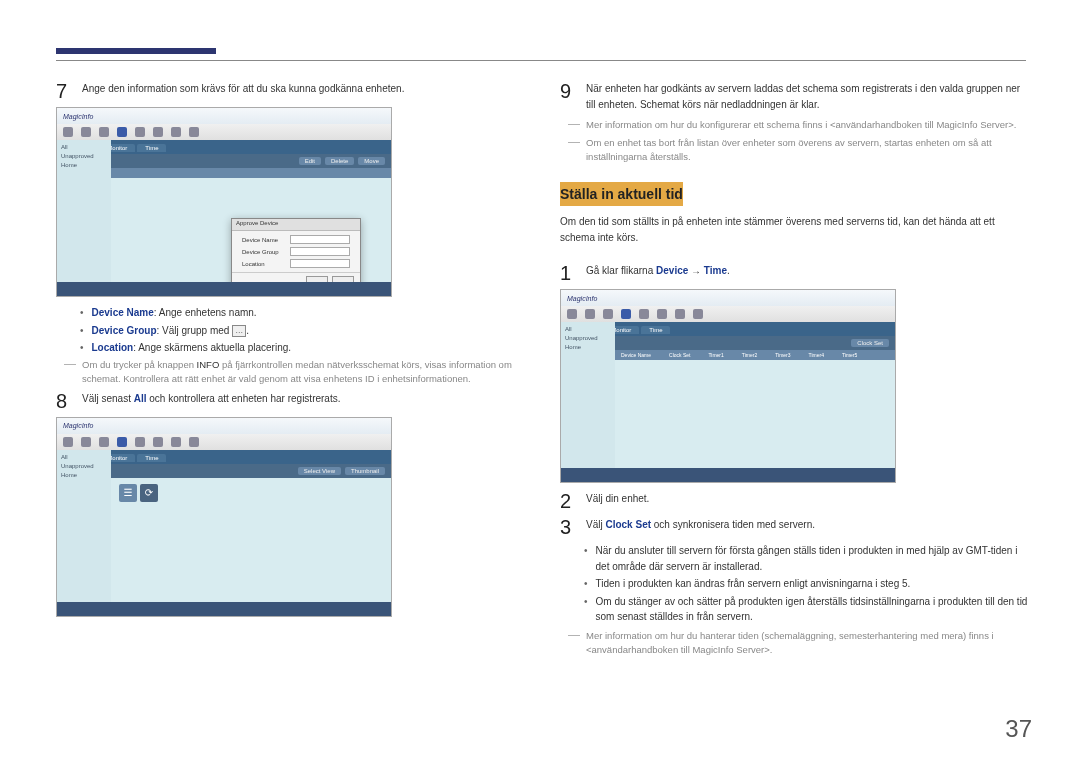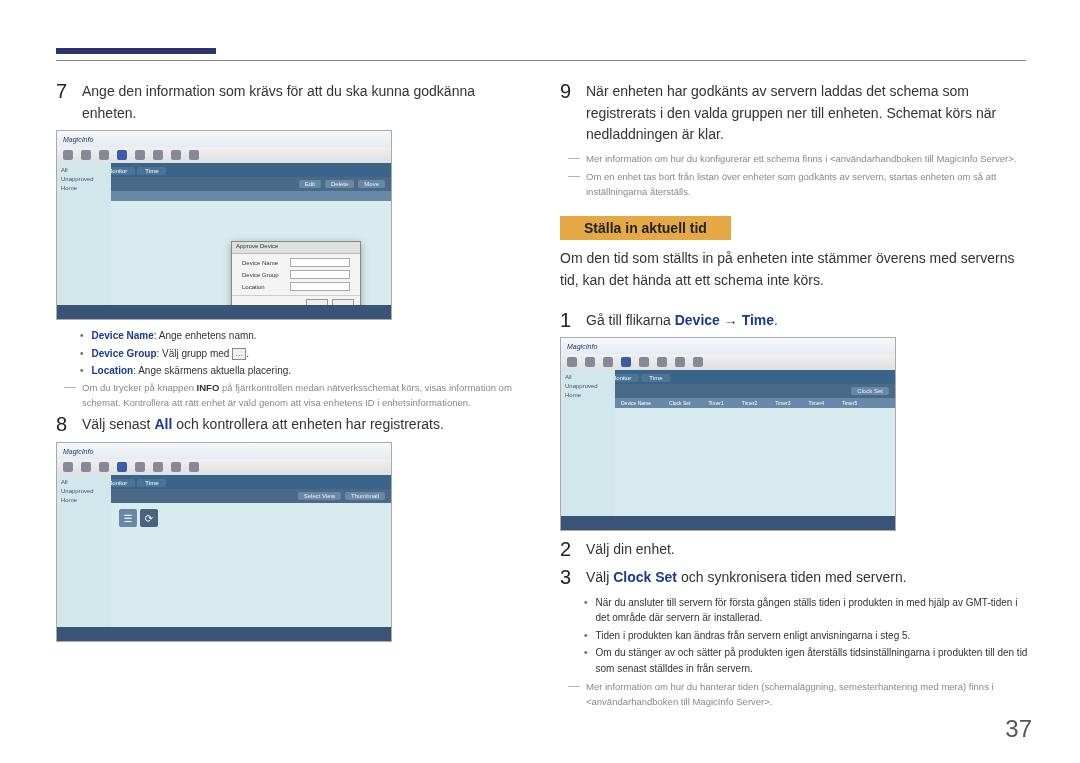--- a/index.html
+++ b/index.html
@@ -39,21 +39,21 @@
     font-size: 10px;
     line-height: 1.55;
   }
   .num {
     font-size: 20px;
     font-weight: 300;
     line-height: 1;
     min-width: 14px;
     color: #222;
   }
-  .body-text { font-size: 14px; line-height: 1.55; }
+  .body-text { font-size: 10px; line-height: 1.55; }
   .bullet-line {
     display: flex;
     align-items: flex-start;
     gap: 8px;
     font-size: 10px;
     line-height: 1.55;
     margin-left: 24px;
     margin-bottom: 2px;
   }
   .bullet { color: #666; }
@@ -62,21 +62,21 @@
     align-items: flex-start;
     gap: 6px;
     font-size: 9.5px;
     line-height: 1.55;
     color: #888;
     margin-left: 8px;
     margin-bottom: 3px;
   }
   .dash { font-size: 12px; line-height: 1; color: #aaa; }
   .bold-blue { color: #1a3a8f; font-weight: bold; }
-  .bold-dark { font-weight: bold; color: #333; text-align: center; }
+  .bold-dark { font-weight: normal; color: #333; text-align: center; }
   .screenshot {
     width: 336px;
     height: 190px;
     background: #cfe8ec;
     border: 1px solid #aaa;
     margin: 6px 0 8px 0;
     position: relative;
     overflow: hidden;
   }
   .ss-titlebar {
@@ -166,21 +166,21 @@
   .ss-iconbtns { position: absolute; left: 62px; top: 66px; display: flex; gap: 3px; }
   .ss-iconbtn { width: 18px; height: 18px; background: #6888a8; border-radius: 2px; display: flex; align-items: center; justify-content: center; color: #fff; font-size: 10px; }
   .ss-iconbtn.dark { background: #4a6480; }
   
   .subheading {
     display: inline-block;
     background: #e4a945;
     color: #222;
     font-weight: 600;
     font-size: 14px;
-    padding: 4px 24px;
+    padding: 4px 0;
     margin-bottom: 8px;
   }
   .dots-btn {
     display: inline-block;
     width: 14px; height: 12px;
     border: 1px solid #888;
     background: #f0f0f0;
     text-align: center;
     font-size: 8px;
     line-height: 10px;
@@ -337,31 +337,31 @@
       <div class="num">9</div>
       <div class="body-text">När enheten har godkänts av servern laddas det schema som registrerats i den valda gruppen ner till enheten. Schemat körs när nedladdningen är klar.</div>
     </div>
 
     <div class="note-line">
       <span class="dash">―</span>
       <span><span>Mer information om hur du konfigurerar ett schema finns i &lt;användarhandboken till </span><span>MagicInfo Server</span><span>&gt;.</span></span>
     </div>
     <div class="note-line">
       <span class="dash">―</span>
-      <span>Om en enhet tas bort från listan över enheter som godkänts av servern, startas enheten om så att inställningarna återställs.</span>
+      <span>Om en enhet tas bort från listan över enheter som överens av servern, startas enheten om så att inställningarna återställs.</span>
     </div>
 
     <div style="height:14px;"></div>
     <div class="subheading">Ställa in aktuell tid</div>
     <div class="body-text" style="margin-bottom:18px;">Om den tid som ställts in på enheten inte stämmer överens med serverns tid, kan det hända att ett schema inte körs.</div>
 
     <div class="num-row">
       <div class="num">1</div>
       <div class="body-text">
-        <span>Gå till flikarna </span><span class="bold-blue">Device</span><span> → </span><span class="bold-blue">Time</span><span>.</span>
+        <span>Gå klar flikarna </span><span class="bold-blue">Device</span><span> → </span><span class="bold-blue">Time</span><span>.</span>
       </div>
     </div>
 
     
     <div class="screenshot" style="height:194px;">
       <div class="ss-titlebar">MagicInfo</div>
       <div class="ss-toolbar">
         <div class="ticon"></div>
           <div class="ticon"></div>
           <div class="ticon"></div>

